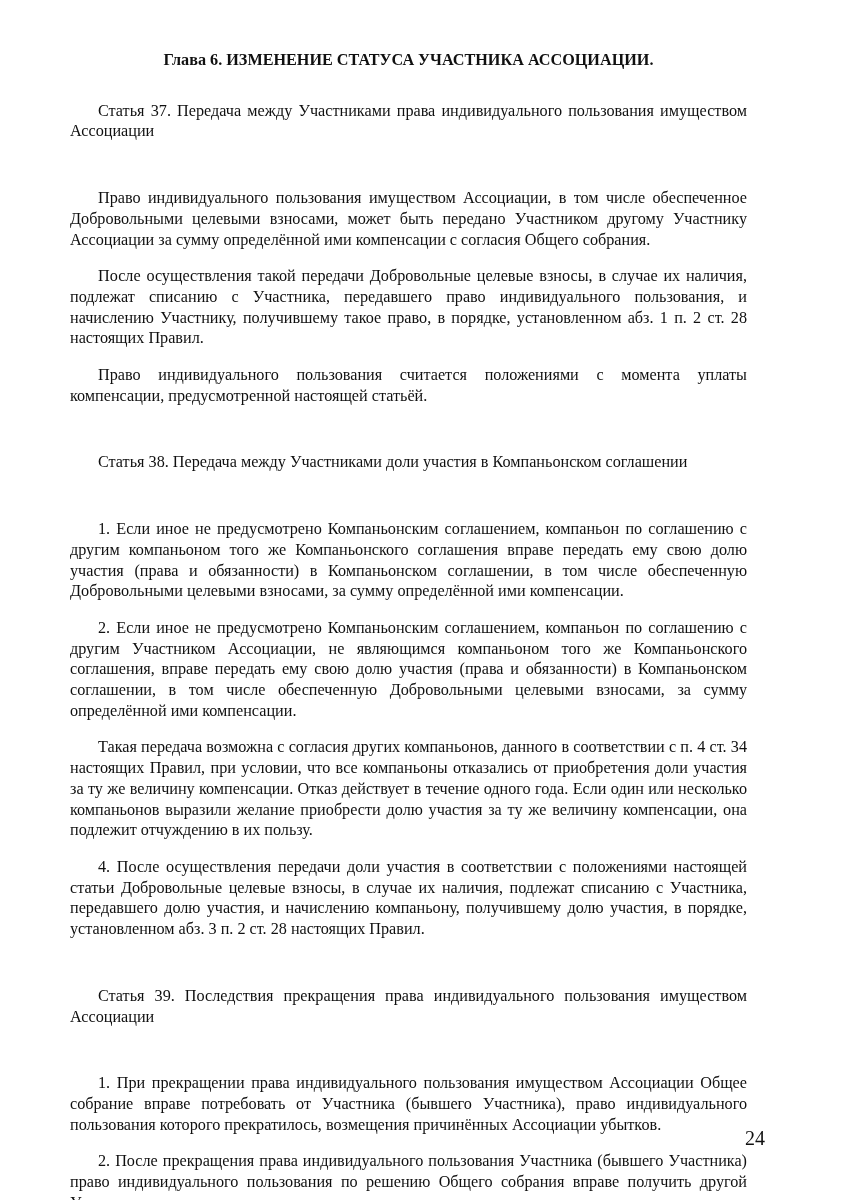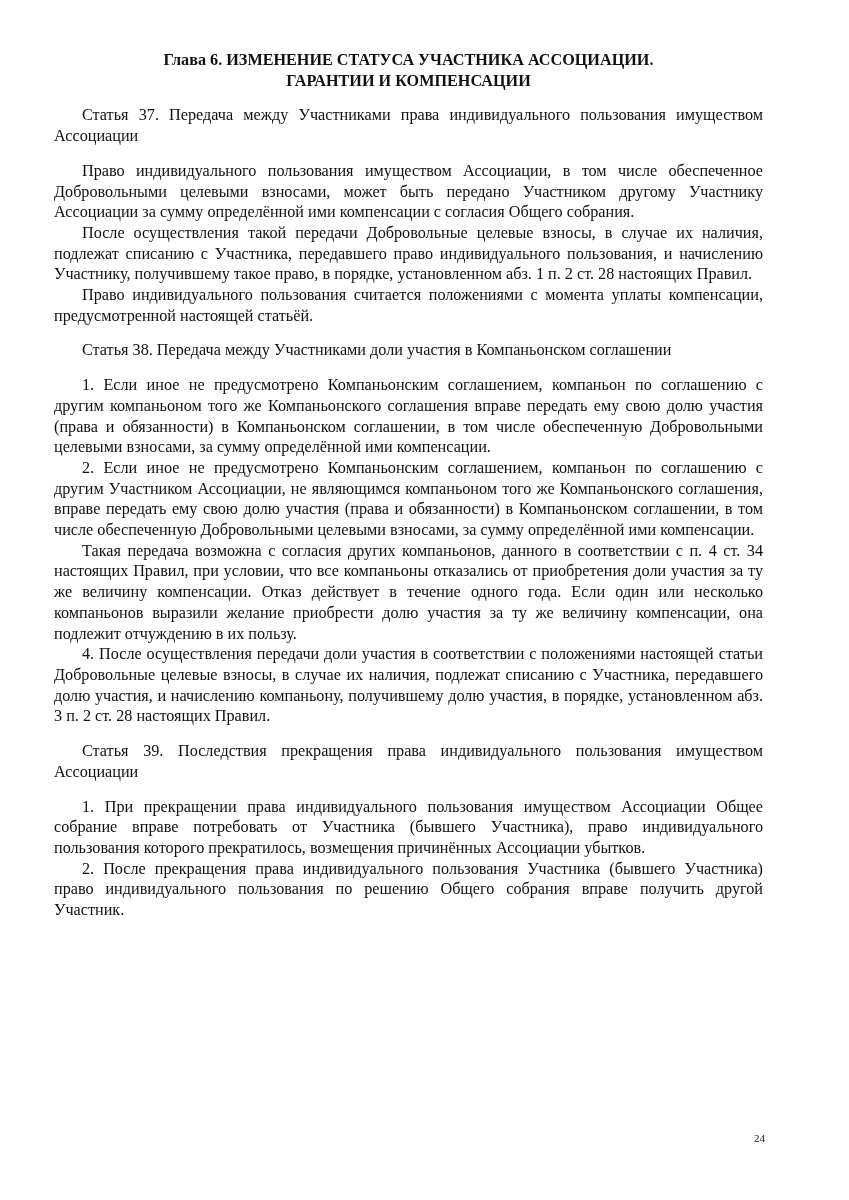--- a/index.html
+++ b/index.html
@@ -22,39 +22,39 @@
     font-size: 16.2px;
     line-height: 20.7px;
   }
   .chapter-heading {
     text-align: center;
     font-weight: 700;
   }
   .para {
     text-align: justify;
     text-indent: 28px;
-    margin: 0;
+    margin: 16px;
   }
   .spacer {
     height: 14px;
   }
   .page-number {
     position: absolute;
     top: 1128px;
     right: 69px;
-    font-size: 11px;
+    font-size: 20px;
     line-height: 20px;
   }
 </style>
 </head>
 <body>
 
 <div class="page">
   <div class="doc" id="document-body">
-      <div class="chapter-heading"><span>Глава 6. ИЗМЕНЕНИЕ СТАТУСА УЧАСТНИКА АССОЦИАЦИИ.</span><br><span>ГАРАНТИИ И КОМПЕНСАЦИИ</span></div>
+      <div class="chapter-heading"><span>Глава 6. ИЗМЕНЕНИЕ СТАТУСА УЧАСТНИКА АССОЦИАЦИИ.</span><br></div>
       <div class="spacer"></div>
       <p class="para">Статья 37. Передача между Участниками права индивидуального пользования имуществом Ассоциации</p>
       <div class="spacer"></div>
       <p class="para">Право индивидуального пользования имуществом Ассоциации, в том числе обеспеченное Добровольными целевыми взносами, может быть передано Участником другому Участнику Ассоциации за сумму определённой ими компенсации с согласия Общего собрания.</p>
       <p class="para">После осуществления такой передачи Добровольные целевые взносы, в случае их наличия, подлежат списанию с Участника, передавшего право индивидуального пользования, и начислению Участнику, получившему такое право, в порядке, установленном абз. 1 п. 2 ст. 28 настоящих Правил.</p>
       <p class="para">Право индивидуального пользования считается положениями с момента уплаты компенсации, предусмотренной настоящей статьёй.</p>
       <div class="spacer"></div>
       <p class="para">Статья 38. Передача между Участниками доли участия в Компаньонском соглашении</p>
       <div class="spacer"></div>
       <p class="para">1. Если иное не предусмотрено Компаньонским соглашением, компаньон по соглашению с другим компаньоном того же Компаньонского соглашения вправе передать ему свою долю участия (права и обязанности) в Компаньонском соглашении, в том числе обеспеченную Добровольными целевыми взносами, за сумму определённой ими компенсации.</p>

